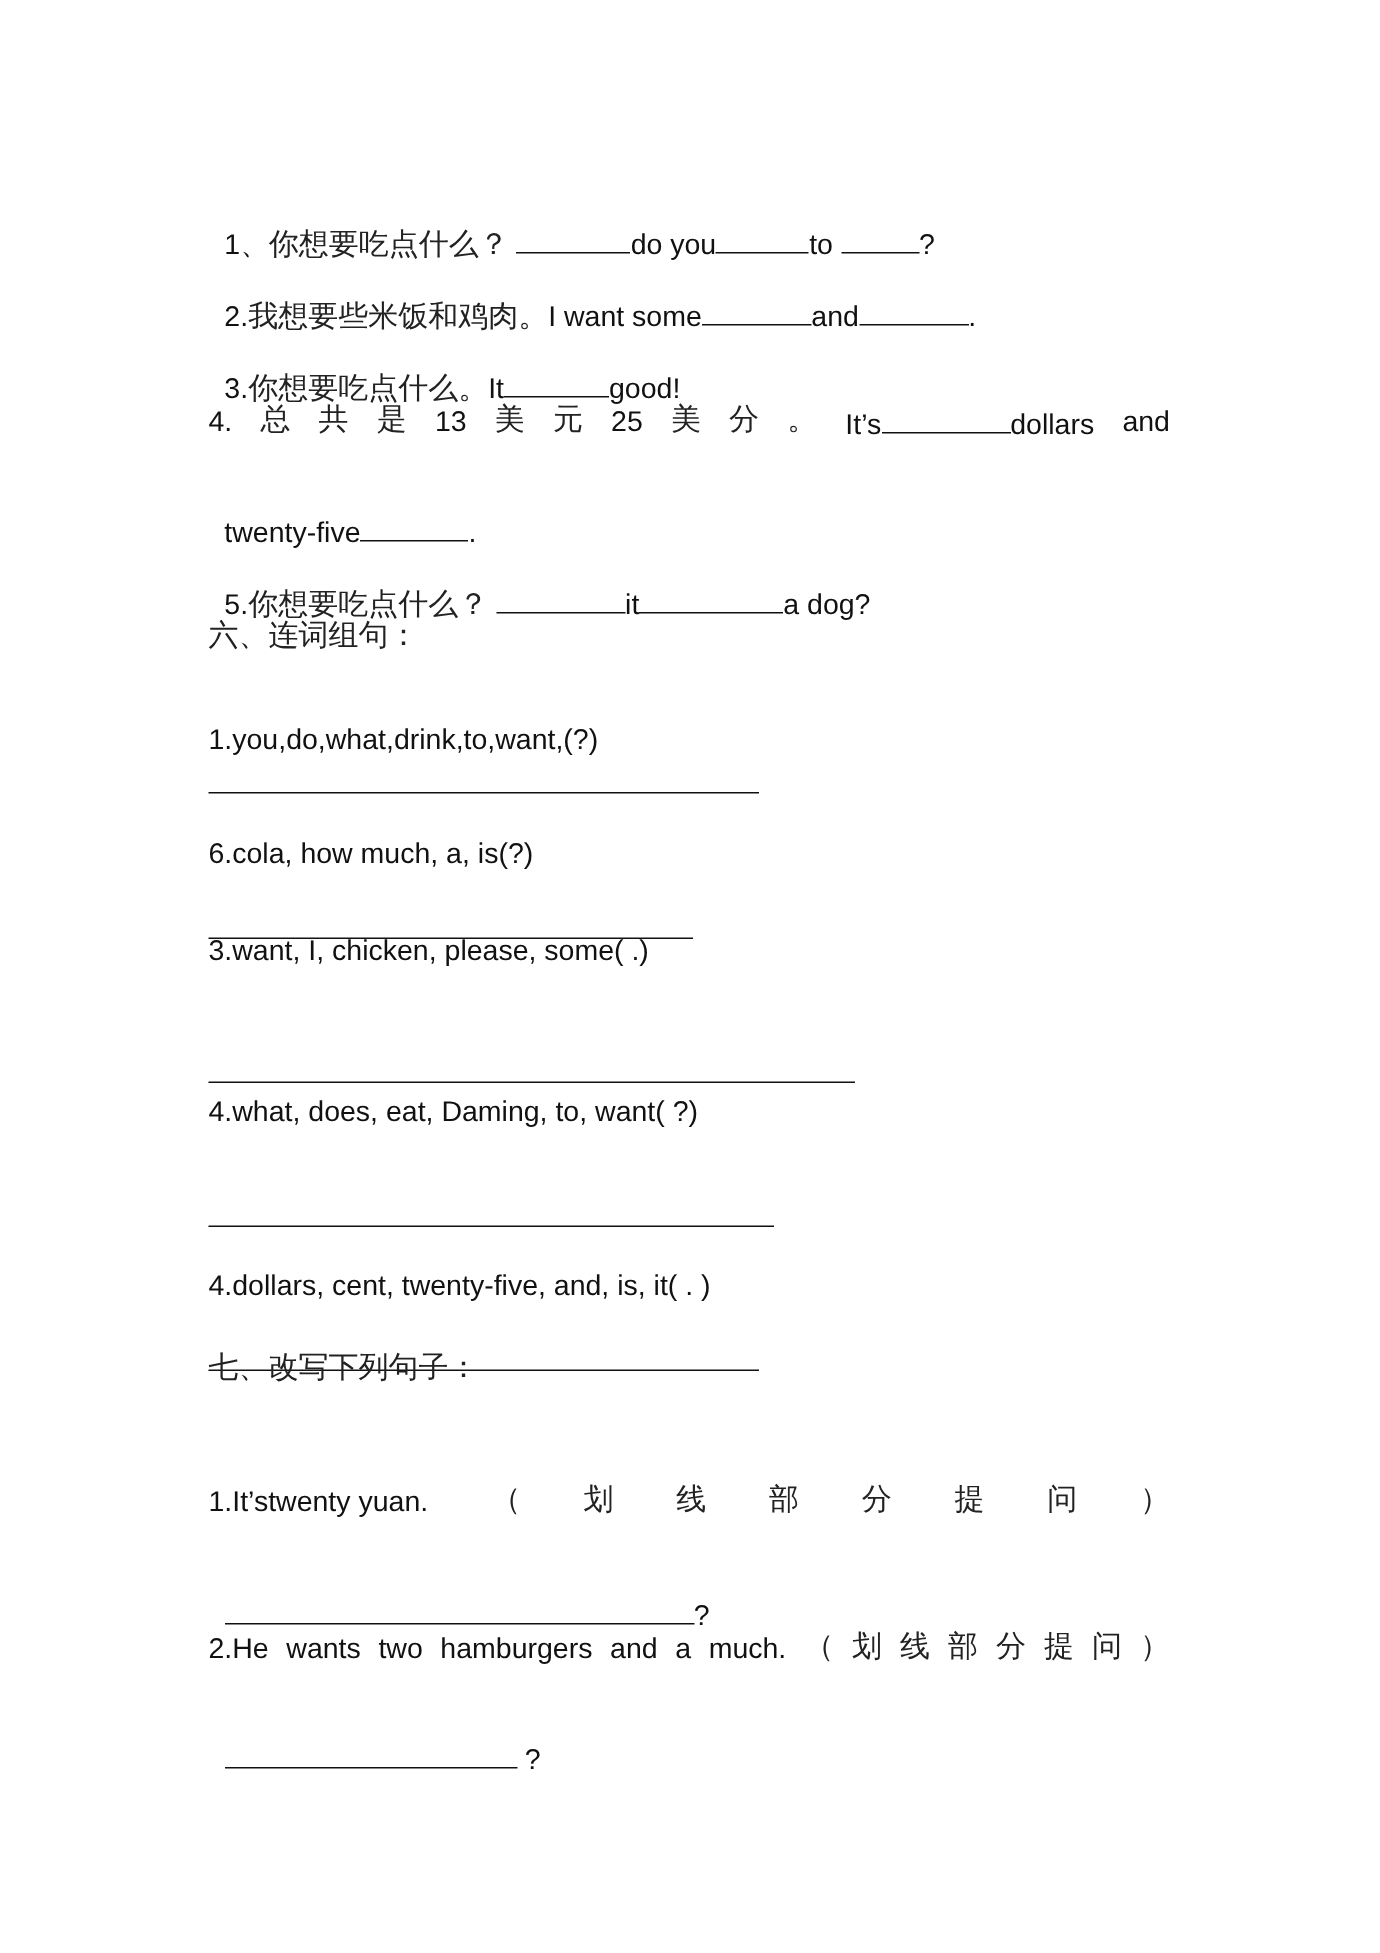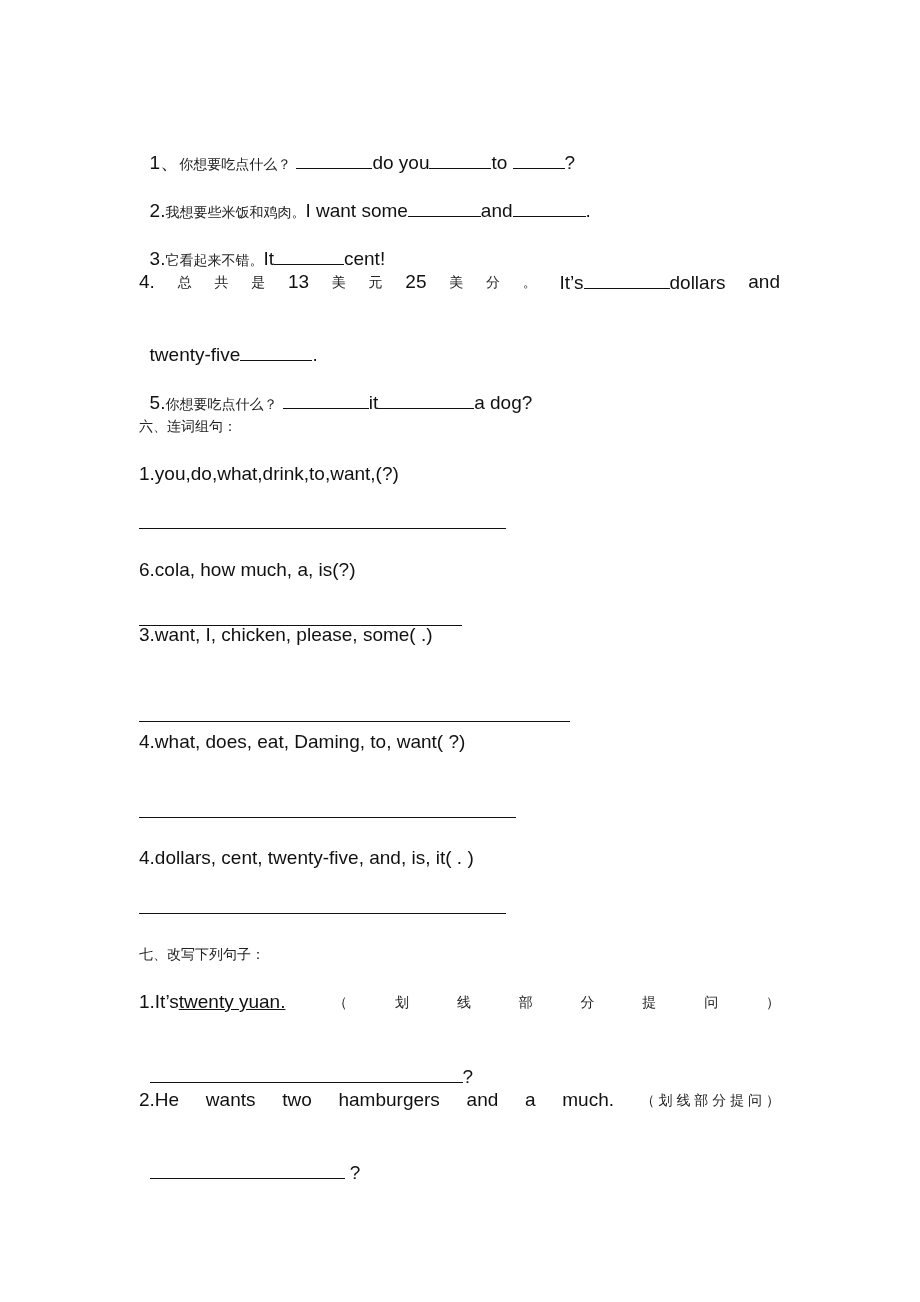--- a/index.html
+++ b/index.html
@@ -1,38 +1,38 @@
 <!DOCTYPE html>
 <html><head>
 <meta charset="utf-8">
 <style>
   html, body { margin: 0; padding: 0; background: #ffffff; }
   body { width: 920px; height: 1302px; position: relative; overflow: hidden;
          font-family: "Liberation Sans", "DejaVu Sans", sans-serif; color: #111; }
   .line { position: absolute; left: 139px; font-size: 19px; line-height: 24px; white-space: pre; }
-  .cn { font-family: Liberation Sans, sans-serif; font-size: 14px; color: #222; }
+  .cn { font-family: Liberation Mono, monospace; font-size: 20px; color: #222; }
   .blank { display: inline-block; border-bottom: 1px solid #111; height: 18px; vertical-align: baseline; }
   .ans { position: absolute; left: 139px; height: 0; border-bottom: 1px solid #111; }
   .just { display: flex; justify-content: space-between; width: 641px; white-space: nowrap; }
   .just span { display: inline-block; }
-  .ul { text-decoration: underline; }
+  .ul { }
 </style>
 </head>
 <body>
 
 <div class="line" style="top:126px">
   <span>1、</span><span class="cn">你想要吃点什么？</span> <span class="blank" style="width:76px"></span><span>do you</span><span class="blank" style="width:62px"></span><span>to </span><span class="blank" style="width:52px"></span><span>?</span>
 </div>
 
 <div class="line" style="top:174px">
   <span>2.</span><span class="cn">我想要些米饭和鸡肉。</span><span>I want some</span><span class="blank" style="width:73px"></span><span>and</span><span class="blank" style="width:73px"></span><span>.</span>
 </div>
 
 <div class="line" style="top:222px">
-  <span>3.</span><span class="cn">它看起来不错。</span><span>It</span><span class="blank" style="width:70px"></span><span>cent!</span>
+  <span>3.</span><span class="cn">你想要吃点什么。</span><span>It</span><span class="blank" style="width:70px"></span><span>good!</span>
 </div>
 
 <div class="line just" style="top:270px">
   <span>4.</span>
   <span class="cn">总</span>
   <span class="cn">共</span>
   <span class="cn">是</span>
   <span>13</span>
   <span class="cn">美</span>
   <span class="cn">元</span>
@@ -47,36 +47,36 @@
 <div class="line" style="top:318px">
   <span>twenty-five</span><span class="blank" style="width:72px"></span><span>.</span>
 </div>
 
 <div class="line" style="top:366px">
   <span>5.</span><span class="cn">你想要吃点什么？</span> <span class="blank" style="width:86px"></span><span>it</span><span class="blank" style="width:96px"></span><span>a dog?</span>
 </div>
 
 <div class="line cn" style="top:414px">六、连词组句：</div>
 
-<div class="line" style="top:462px">1.you,do,what,drink,to,want,(?)</div>
+<div class="line" style="top:482px">1.you,do,what,drink,to,want,(?)</div>
 <div class="ans" style="top:528px; width:367px"></div>
 
 <div class="line" style="top:558px">6.cola, how much, a, is(?)</div>
 <div class="ans" style="top:625px; width:323px"></div>
 
 <div class="line" style="top:623px">3.want, I, chicken, please, some( .)</div>
 <div class="ans" style="top:721px; width:431px"></div>
 
 <div class="line" style="top:730px">4.what, does, eat, Daming, to, want( ?)</div>
 <div class="ans" style="top:817px; width:377px"></div>
 
 <div class="line" style="top:846px">4.dollars, cent, twenty-five, and, is, it( . )</div>
 <div class="ans" style="top:913px; width:367px"></div>
 
-<div class="line cn" style="top:942px">七、改写下列句子：</div>
+<div class="line cn" style="top:902px">七、改写下列句子：</div>
 
 <div class="line just" style="top:990px">
   <span><span>1.It’s</span><span class="ul">   twenty          yuan.    </span></span>
   <span class="cn">（</span>
   <span class="cn">划</span>
   <span class="cn">线</span>
   <span class="cn">部</span>
   <span class="cn">分</span>
   <span class="cn">提</span>
   <span class="cn">问</span>

